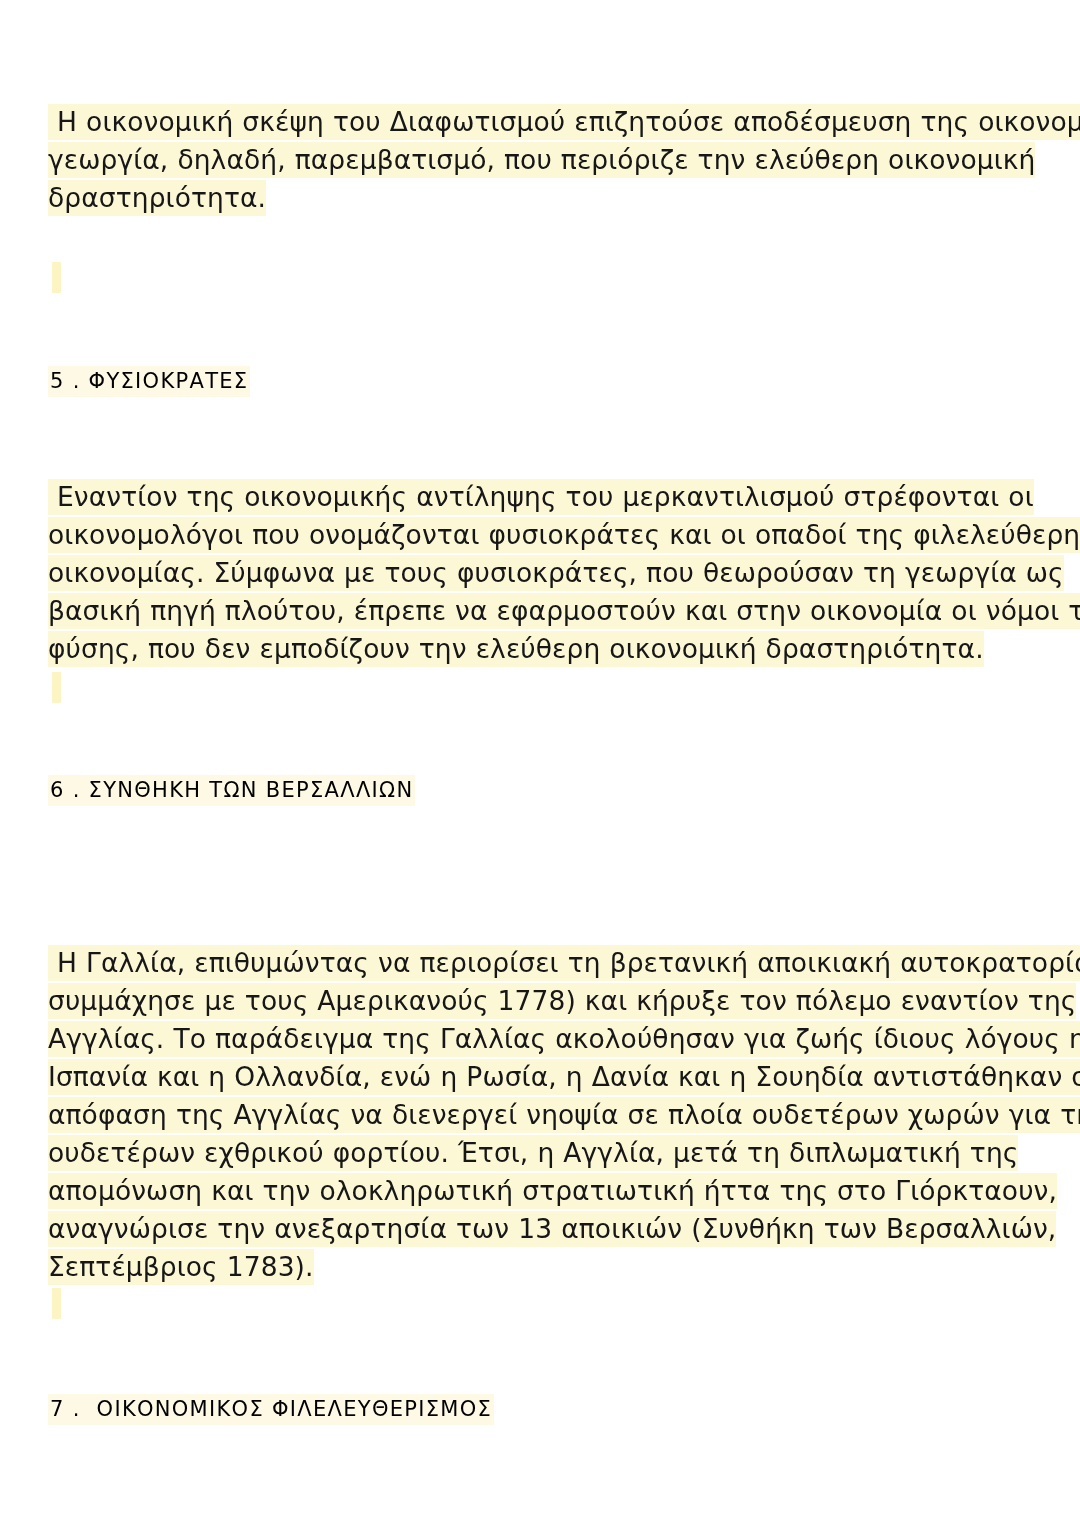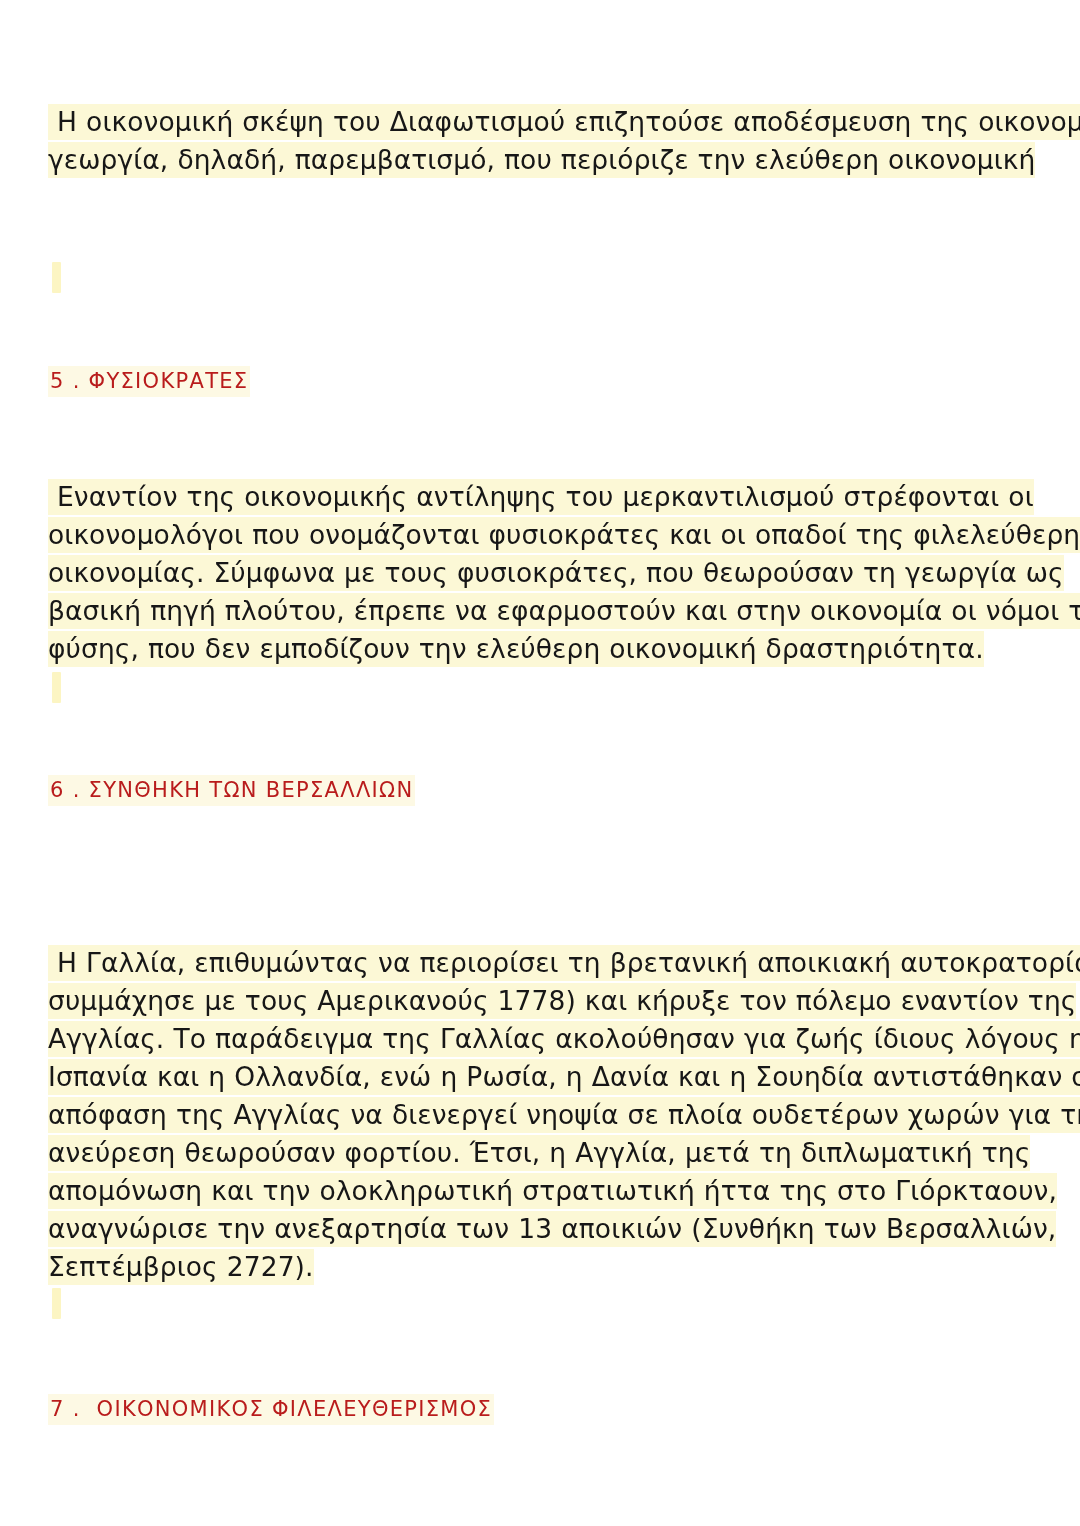--- a/index.html
+++ b/index.html
@@ -41,21 +41,21 @@
   .para .ln > span.hl {
     background: #fcf8d6;
     box-decoration-break: clone;
     -webkit-box-decoration-break: clone;
     padding: 2px 0 3px 0;
   }
 
   .heading {
     font-size: 21px;
     line-height: 30px;
-    color: #b91c1c;
+    color: #000000;
     letter-spacing: 1.3px;
     font-weight: 400;
     white-space: pre;
   }
   .heading > span.hl {
     background: #fdf9e4;
     padding: 3px 2px 4px 2px;
   }
 
   .caret {
@@ -79,20 +79,21 @@
   #heading-7   { top: 1394px; }
 </style>
 </head>
 <body>
 
 <div class="page">
 
   <div class="block para" id="para-1">
     <span class="ln"><span class="hl"> Η οικονομική σκέψη του Διαφωτισμού επιζητούσε αποδέσμευση της οικονομικής</span></span>
     <span class="ln"><span class="hl">γεωργία, δηλαδή, παρεμβατισμό, που περιόριζε την ελεύθερη οικονομική</span></span>
+    <span class="ln"><span class="hl">δραστηριότητα.</span></span>
   </div>
 
   <div class="caret" id="caret-1"></div>
 
   <div class="block heading" id="heading-5"><span class="hl">5 . ΦΥΣΙΟΚΡΑΤΕΣ</span></div>
 
   <div class="block para" id="para-2">
     <span class="ln"><span class="hl"> Εναντίον της οικονομικής αντίληψης του μερκαντιλισμού στρέφονται οι</span></span>
     <span class="ln"><span class="hl">οικονομολόγοι που ονομάζονται φυσιοκράτες και οι οπαδοί της φιλελεύθερης</span></span>
     <span class="ln"><span class="hl">οικονομίας. Σύμφωνα με τους φυσιοκράτες, που θεωρούσαν τη γεωργία ως</span></span>
@@ -103,23 +104,23 @@
   <div class="caret" id="caret-2"></div>
 
   <div class="block heading" id="heading-6"><span class="hl">6 . ΣΥΝΘΗΚΗ ΤΩΝ ΒΕΡΣΑΛΛΙΩΝ</span></div>
 
   <div class="block para" id="para-3">
     <span class="ln"><span class="hl"> Η Γαλλία, επιθυμώντας να περιορίσει τη βρετανική αποικιακή αυτοκρατορία,</span></span>
     <span class="ln"><span class="hl">συμμάχησε με τους Αμερικανούς 1778) και κήρυξε τον πόλεμο εναντίον της</span></span>
     <span class="ln"><span class="hl">Αγγλίας. Το παράδειγμα της Γαλλίας ακολούθησαν για ζωής ίδιους λόγους η</span></span>
     <span class="ln"><span class="hl">Ισπανία και η Ολλανδία, ενώ η Ρωσία, η Δανία και η Σουηδία αντιστάθηκαν στην</span></span>
     <span class="ln"><span class="hl">απόφαση της Αγγλίας να διενεργεί νηοψία σε πλοία ουδετέρων χωρών για την</span></span>
-    <span class="ln"><span class="hl">ανεύρεση θεωρούσαν φορτίου. Έτσι, η Αγγλία, μετά τη διπλωματική της</span></span>
+    <span class="ln"><span class="hl">ουδετέρων εχθρικού φορτίου. Έτσι, η Αγγλία, μετά τη διπλωματική της</span></span>
     <span class="ln"><span class="hl">απομόνωση και την ολοκληρωτική στρατιωτική ήττα της στο Γιόρκταουν,</span></span>
     <span class="ln"><span class="hl">αναγνώρισε την ανεξαρτησία των 13 αποικιών (Συνθήκη των Βερσαλλιών,</span></span>
-    <span class="ln"><span class="hl">Σεπτέμβριος 2727).</span></span>
+    <span class="ln"><span class="hl">Σεπτέμβριος 1783).</span></span>
   </div>
 
   <div class="caret" id="caret-3"></div>
 
   <div class="block heading" id="heading-7"><span class="hl">7 .  ΟΙΚΟΝΟΜΙΚΟΣ ΦΙΛΕΛΕΥΘΕΡΙΣΜΟΣ</span></div>
 
 </div>
 
 </body></html>

